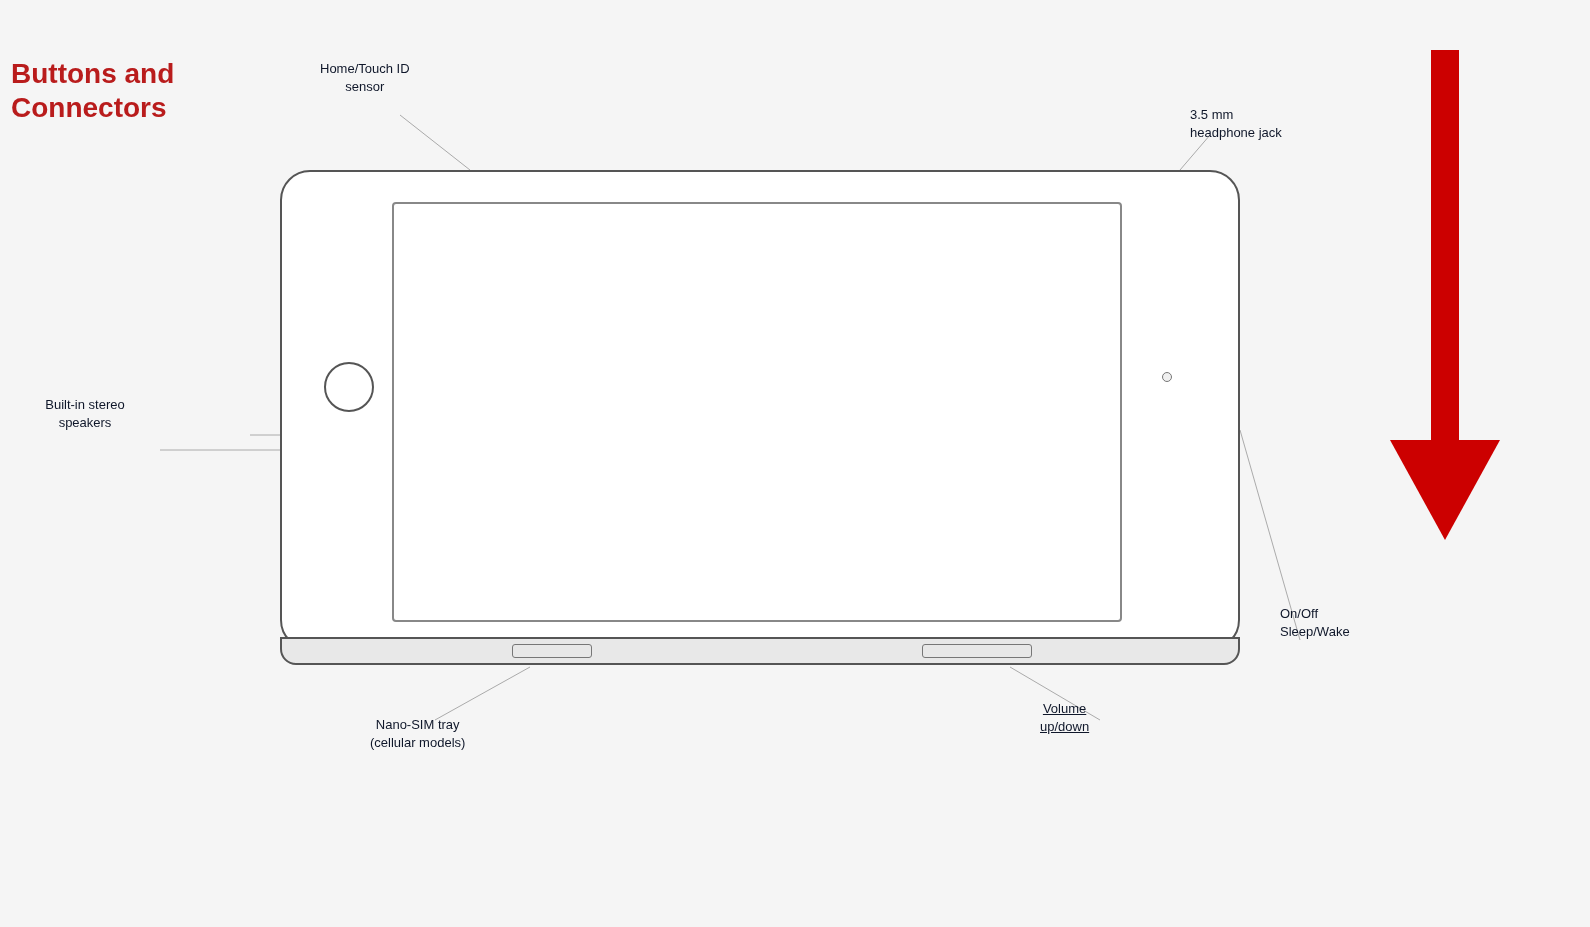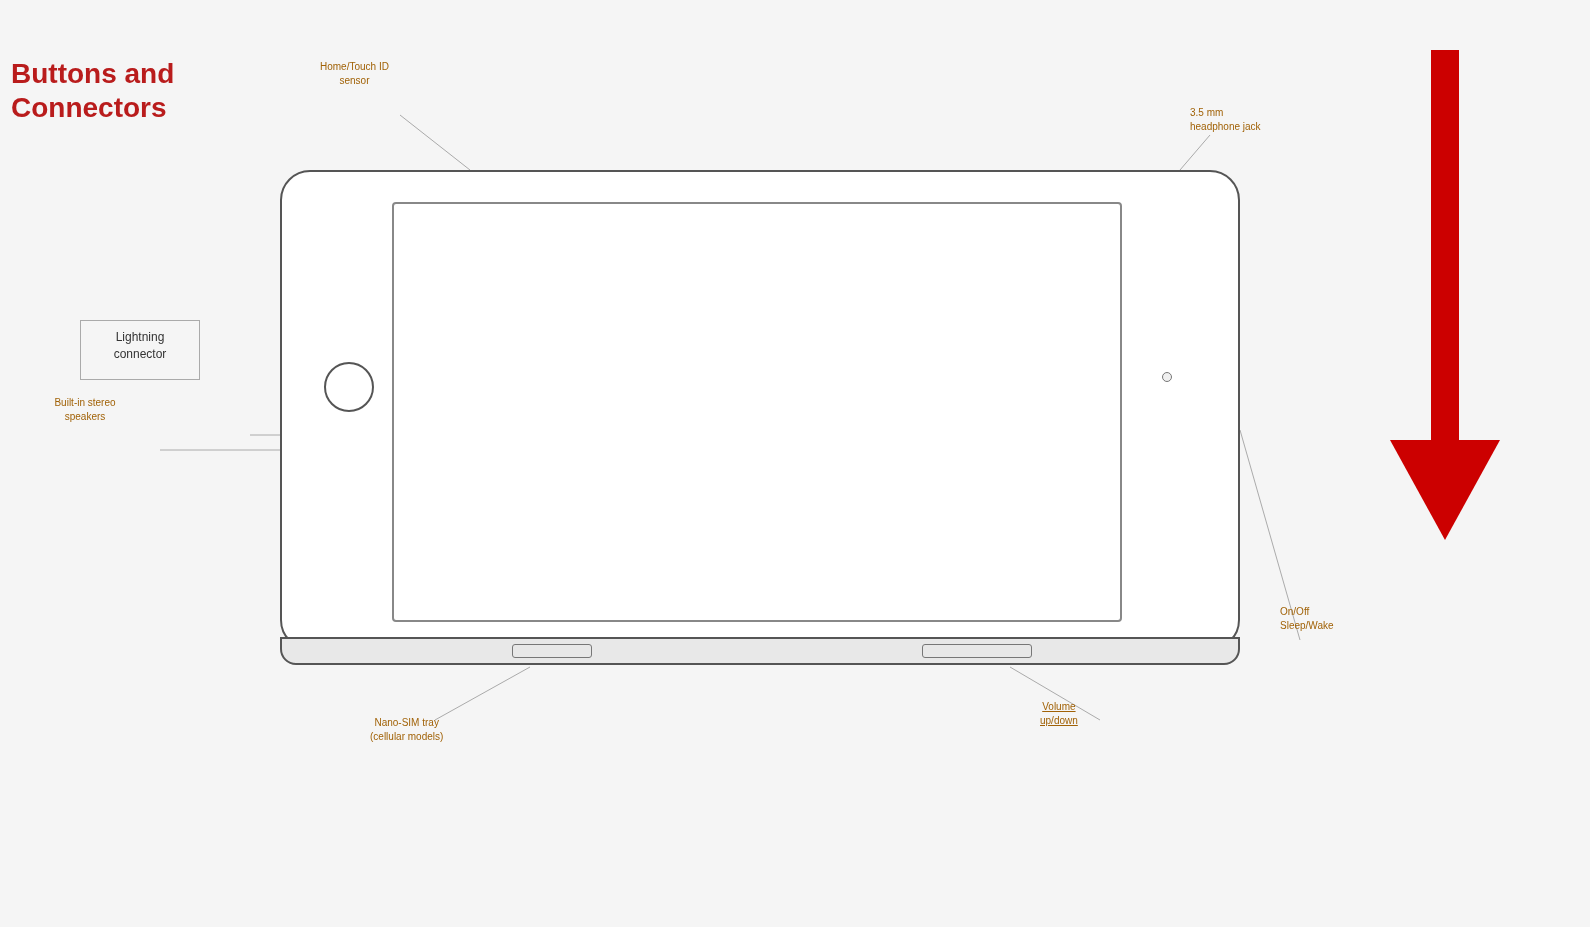--- a/index.html
+++ b/index.html
@@ -88,22 +88,22 @@
       width: 960px;
       height: 28px;
       border: 2px solid #555;
       border-radius: 0 0 16px 16px;
       background: #e8e8e8;
     }
 
     
     .label {
       position: absolute;
-      font-size: 10px;
-      color: #a16207;
+      font-size: 13px;
+      color: #0f172a;
       text-align: center;
       line-height: 1.4;
     }
 
     
     .red-arrow {
       position: absolute;
       top: 50px;
       right: 90px;
       display: flex;
@@ -183,23 +183,20 @@
     <div class="front-camera"></div>
   </div>
 
   <div class="ipad-bottom">
 
     <div style="position:absolute; left:230px; top:5px; width:80px; height:14px; border:1.5px solid #777; border-radius:3px;"></div>
 
     <div style="position:absolute; left:640px; top:5px; width:110px; height:14px; border:1.5px solid #777; border-radius:3px;"></div>
   </div>
 
-  <div class="lightning-box">
-    <span class="label" style="position:relative; top:8px; left:0; width:100%; display:block; text-align:center; font-size:12px; color:#333;">Lightning<br>connector</span>
-  </div>
 
   <div class="label" style="top: 0px; left: 100px; text-align:center;">
     <span>Home/Touch ID<br>sensor</span>
   </div>
 
   <div class="label" style="top: 46px; left: 970px; text-align:left;">
     <span>3.5 mm<br>headphone jack</span>
   </div>
 
   <div class="label" style="top: 336px; left: -190px; text-align:center; width: 110px;">

